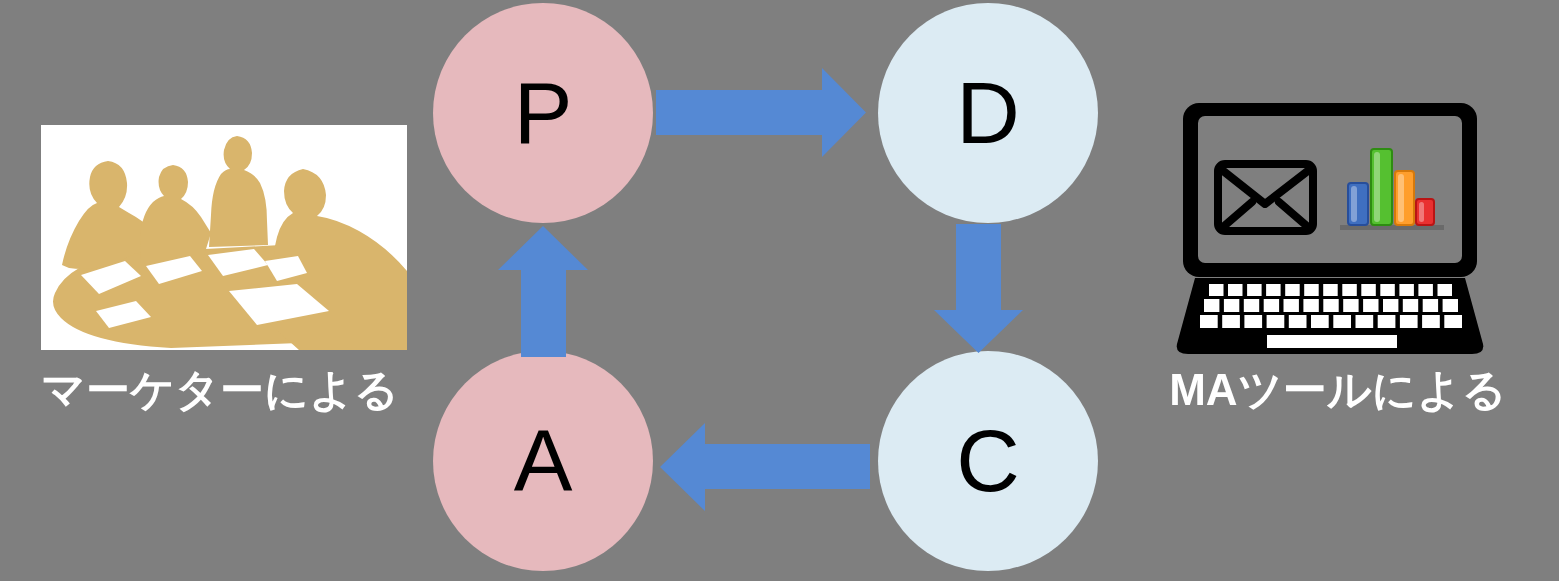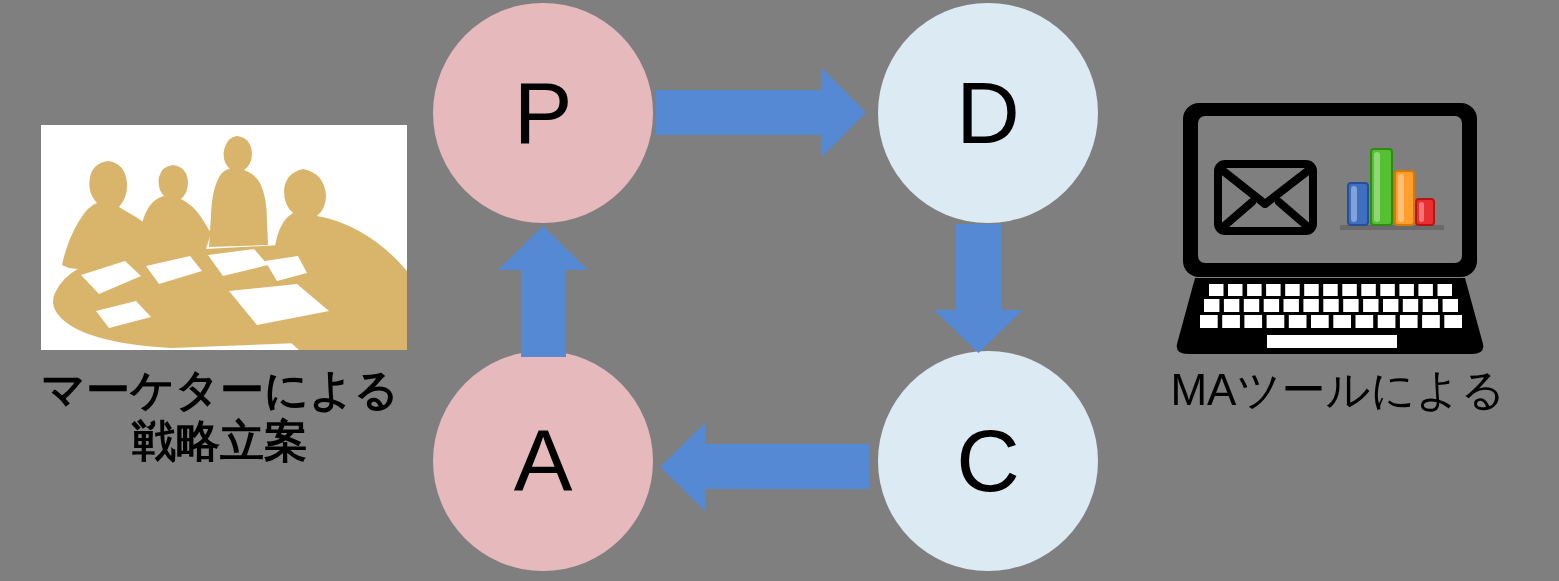--- a/index.html
+++ b/index.html
@@ -42,25 +42,25 @@
 
   
   .laptop-img {
     position: absolute; left: 1175px; top: 98px;
     width: 310px; height: 260px;
   }
 
   
   .caption {
     position: absolute; top: 364px; width: 404px;
-    text-align: center; color: #000000;
+    text-align: center; color: #ffffff;
     font-size: 44px; line-height: 51px;
   }
   .caption-left { left: 18px; font-weight: 700; }
-  .caption-right { left: 1136px; font-weight: 400; }
+  .caption-right { left: 1136px; font-weight: 700; }
 </style>
 </head>
 <body>
 
 <div class="stage">
 
   <div class="meeting-img">
     <svg viewBox="0 0 366 225" width="366" height="225">
       <rect x="0" y="0" width="366" height="225" fill="#ffffff"></rect>
       <g fill="#d9b56c">
@@ -81,21 +81,20 @@
         <polygon points="167,130 213,124 227,140 182,151"></polygon>
         <polygon points="224,136 257,131 266,148 236,156"></polygon>
         <polygon points="188,166 256,159 288,186 216,200"></polygon>
         <polygon points="55,186 95,176 110,192 68,203"></polygon>
       </g>
     </svg>
   </div>
 
   <div class="caption caption-left">
     <div>マーケターによる</div>
-    <div>戦略立案</div>
   </div>
 
   <div class="node" id="node-p" style="background: rgb(230, 185, 189);">
     <span class="node-letter">P</span>
   </div>
   <div class="node" id="node-d" style="background: rgb(220, 235, 243);">
     <span class="node-letter">D</span>
   </div>
   <div class="node" id="node-c" style="background: rgb(220, 235, 243);">
     <span class="node-letter">C</span>

